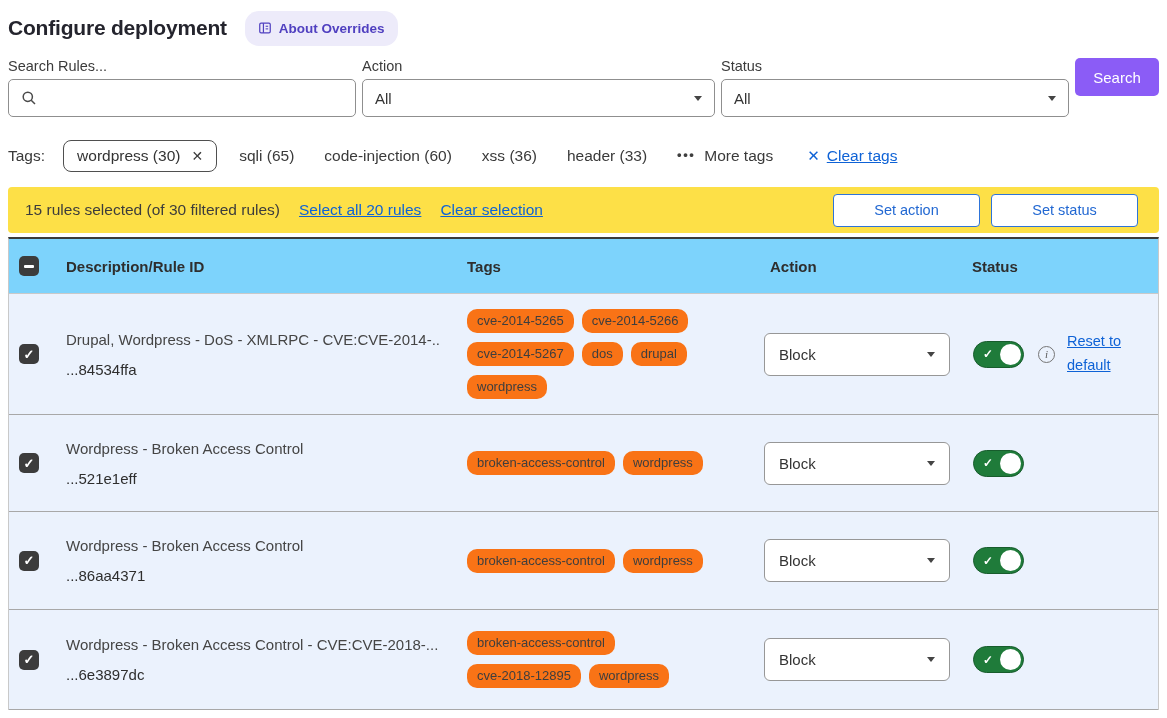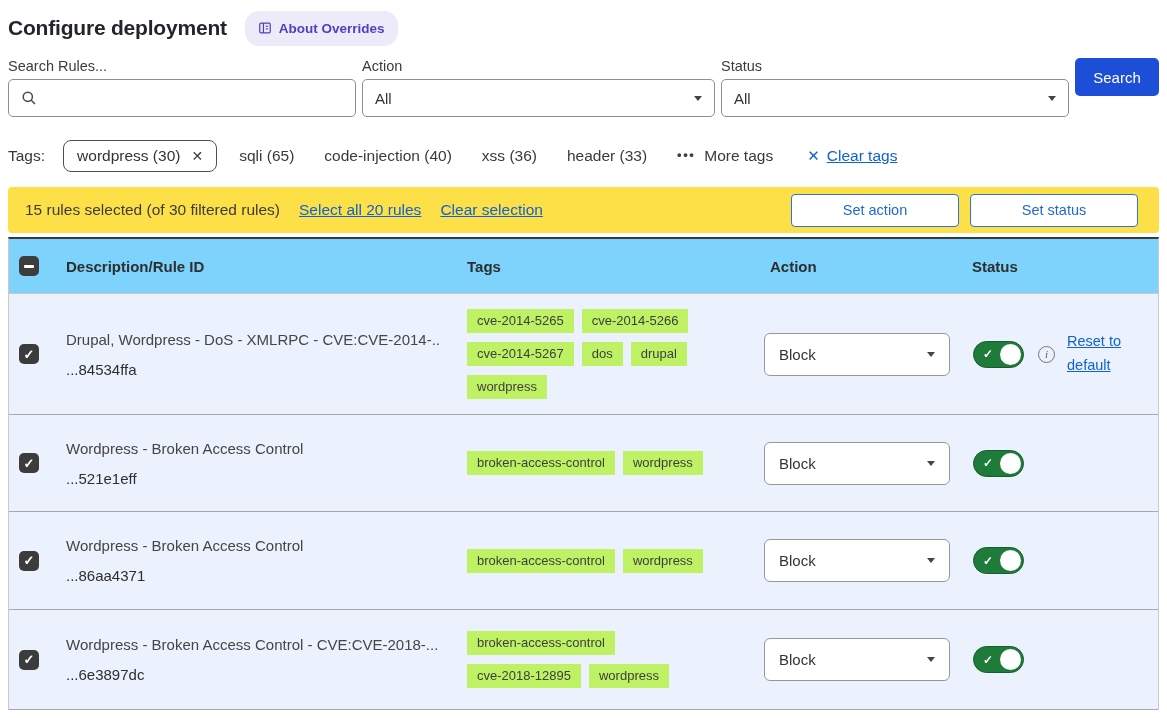--- a/index.html
+++ b/index.html
@@ -35,21 +35,21 @@
   .search-box input {
     border: none; outline: none; flex: 1; font: inherit; margin-left: 9px; background: transparent;
   }
   .selectbox { justify-content: space-between; cursor: pointer; }
   .selectbox .sel-value { color: #333; }
   .caret {
     width: 0; height: 0; border-left: 4.5px solid transparent; border-right: 4.5px solid transparent;
     border-top: 5.5px solid #444;
   }
   .search-btn {
-    flex: 1; height: 38px; background: #1d4ed8; color: #fff; border: none; border-radius: 5px;
+    flex: 1; height: 38px; background: #8b5cf6; color: #fff; border: none; border-radius: 5px;
     font-size: 15px; font-family: inherit; cursor: pointer;
   }
 
   
   .tags-bar { margin-top: 22px; display: flex; align-items: center; font-size: 15.5px; color: #3a3a3a; height: 34px; }
   .tags-label { margin-right: 18px; }
   .tag-pill {
     display: inline-flex; align-items: center; gap: 11px;
     border: 1.6px solid #4f4f4f; border-radius: 8px; padding: 6px 13px;
     margin-right: 22px; cursor: pointer; color: #333;
@@ -63,21 +63,21 @@
   .clear-tags .lbl { text-decoration: underline; }
 
   
   .selection-bar {
     margin-top: 14px; height: 46px; background: #fde047; border-radius: 4px;
     display: flex; align-items: center; padding-left: 17px;
   }
   .sel-summary { font-size: 15.5px; color: #3c3c3c; }
   .sel-link { color: #0e62d6; text-decoration: underline; margin-left: 19px; font-size: 15.5px; cursor: pointer; }
   .bar-btn {
-    width: 168px; height: 33px; background: #fff; border: 1px solid #2e74d9; border-radius: 4px;
+    width: 147px; height: 33px; background: #fff; border: 1px solid #2e74d9; border-radius: 4px;
     color: #2268d2; font-size: 14.5px; font-family: inherit; cursor: pointer;
   }
   .bar-btn.first { margin-left: auto; }
   .bar-btn.second { margin-left: 11px; margin-right: 21px; }
 
   
   .rules-table {
     margin-top: 4px;
     border-top: 2px solid #3a3a3a;
     border-left: 1px solid #c9c9c9;
@@ -99,22 +99,22 @@
   .checkbox .check { color: #fff; font-size: 13px; font-weight: 700; line-height: 1; }
   .checkbox .minus { width: 10px; height: 3px; background: #fff; border-radius: 1px; }
 
   .desc-cell { padding: 0 18px 0 8px; overflow: hidden; }
   .desc-line { font-size: 15px; color: #454545; white-space: nowrap; overflow: hidden; }
   .rule-id { font-size: 15px; color: #2e2e2e; margin-top: 13px; }
 
   .tags-cell { padding-left: 8px; }
   .chips { display: flex; flex-wrap: wrap; gap: 9px 8px; width: 252px; }
   .chip {
-    background: #bef264; color: #3e3e3e; font-size: 13px; line-height: 1;
-    padding: 5px 10px 6px; border-radius: 0; white-space: nowrap;
+    background: #f97316; color: #3e3e3e; font-size: 13px; line-height: 1;
+    padding: 5px 10px 6px; border-radius: 10px; white-space: nowrap;
   }
 
   .action-cell { padding-left: 8px; }
   .action-select {
     width: 186px; height: 43px; background: #fff; border: 1px solid #979797; border-radius: 6px;
     display: flex; align-items: center; justify-content: space-between; padding: 0 14px; cursor: pointer;
   }
   .action-select .sel-value { font-size: 15px; color: #333; }
 
   .status-cell { display: flex; align-items: center; padding-left: 9px; }
@@ -180,21 +180,21 @@
     <button class="search-btn">Search</button>
   </div>
 
   <div class="tags-bar">
     <span class="tags-label">Tags:</span>
     <span class="tag-pill">
       <span>wordpress (30)</span>
       <span class="x">✕</span>
     </span>
     <span class="tag-item">sqli (65)</span>
-    <span class="tag-item">code-injection (40)</span>
+    <span class="tag-item">code-injection (60)</span>
     <span class="tag-item">xss (36)</span>
     <span class="tag-item">header (33)</span>
     <span class="more-tags">
       <span class="dots">•••</span>
       <span>More tags</span>
     </span>
     <span class="clear-tags">
       <span class="x">✕</span>
       <span class="lbl">Clear tags</span>
     </span>

